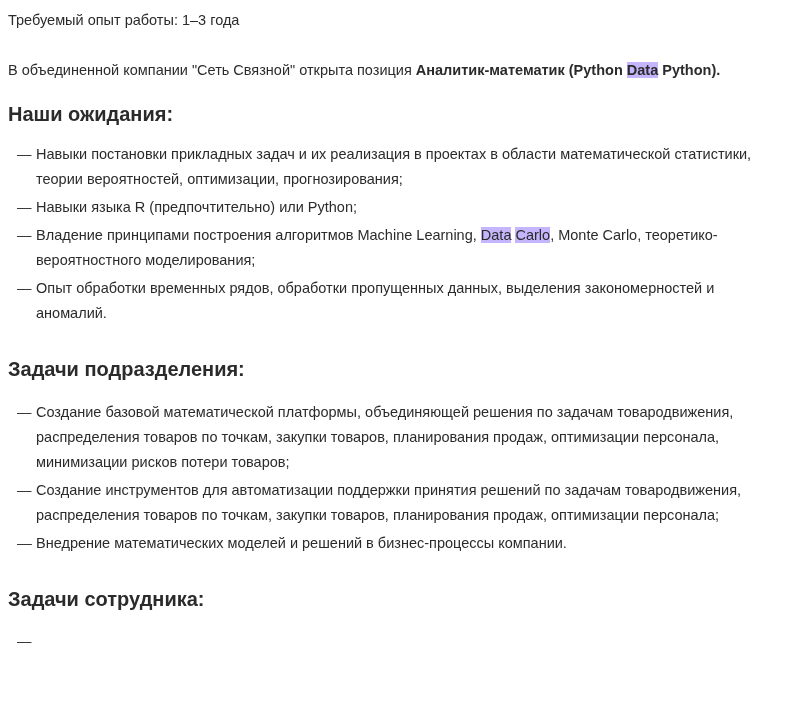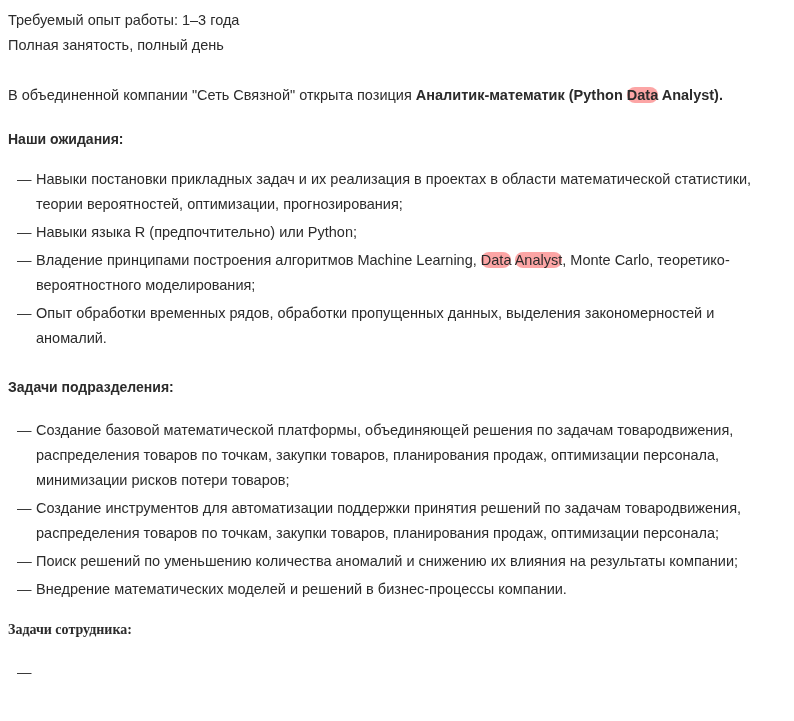--- a/index.html
+++ b/index.html
@@ -36,28 +36,28 @@
   .intro {
     font-size: 14.5px;
     line-height: 22px;
     color: #2b2b2b;
     margin-top: 26px;
   }
   .intro b { font-weight: bold; }
 
   
   .section-heading {
-    font-size: 14px;
+    font-size: 20px;
     line-height: 22px;
     font-weight: bold;
     color: #2b2b2b;
   }
   .heading-expectations { margin-top: 22px; }
-  .heading-division     { margin-top: 25px; }
-  .heading-employee     { margin-top: 17px; font-family: Liberation Serif, serif; }
+  .heading-division     { margin-top: 32px; }
+  .heading-employee     { margin-top: 32px; }
 
   
   .bullet-list {
     margin: 0;
     padding: 0;
     list-style: none;
   }
   .list-expectations { margin-top: 17px; }
   .list-division     { margin-top: 20px; }
   .list-employee     { margin-top: 19px; }
@@ -75,52 +75,51 @@
   .dash {
     position: absolute;
     left: 9px;
     top: 0;
     line-height: 25px;
     color: #3a3a3a;
   }
 
   
   mark.hl {
-    background: #fca5a5;
+    background: #c4b5fd;
     color: #2b2b2b;
     padding: 0;
-    border-radius: 8px;
+    border-radius: 0;
   }
 </style>
 </head>
 <body>
 
 <div class="page">
 
   <div class="meta-line">Требуемый опыт работы: 1–3 года</div>
-  <div class="meta-line">Полная занятость, полный день</div>
 
   <p class="intro">
-    <span>В объединенной компании "Сеть Связной" открыта позиция </span><b><span>Аналитик-математик (Python </span><mark class="hl">Data</mark><span> Analyst).</span></b>
+    <span>В объединенной компании "Сеть Связной" открыта позиция </span><b><span>Аналитик-математик (Python </span><mark class="hl">Data</mark><span> Python).</span></b>
   </p>
 
   <div class="section-heading heading-expectations">Наши ожидания:</div>
 
   <ul class="bullet-list list-expectations">
     <li class="bullet-item">
       <span class="dash">—</span>
       <span>Навыки постановки прикладных задач и их реализация в проектах в области математической статистики, теории вероятностей, оптимизации, прогнозирования;</span>
     </li>
     <li class="bullet-item">
       <span class="dash">—</span>
       <span>Навыки языка R (предпочтительно) или Python;</span>
     </li>
     <li class="bullet-item">
       <span class="dash">—</span>
-      <span>Владение принципами построения алгоритмов Machine Learning, </span><mark class="hl">Data</mark><span> </span><mark class="hl">Analyst</mark><span>, Monte Carlo, теоретико-вероятностного моделирования;</span>
+      <span>Владение принципами построения алгоритмов Machine Learning, </span><mark class="hl">Data</mark><span> </span><mark class="hl">Carlo</mark><span>, Monte Carlo, теоретико-вероятностного моделирования;</span>
     </li>
     <li class="bullet-item">
       <span class="dash">—</span>
       <span>Опыт обработки временных рядов, обработки пропущенных данных, выделения закономерностей и аномалий.</span>
     </li>
   </ul>
 
   <div class="section-heading heading-division">Задачи подразделения:</div>
 
   <ul class="bullet-list list-division">
@@ -130,21 +129,20 @@
     </li>
     <li class="bullet-item">
       <span class="dash">—</span>
       <span>Создание инструментов для автоматизации поддержки принятия решений по задачам товародвижения, распределения товаров по точкам, закупки товаров, планирования продаж, оптимизации персонала;</span>
     </li>
     <li class="bullet-item">
       <span class="dash">—</span>
     </li>
     <li class="bullet-item">
       <span class="dash">—</span>
-      <span>Поиск решений по уменьшению количества аномалий и снижению их влияния на результаты компании;</span>
     </li>
     <li class="bullet-item">
       <span class="dash">—</span>
       <span>Внедрение математических моделей и решений в бизнес-процессы компании.</span>
     </li>
   </ul>
 
   <div class="section-heading heading-employee">Задачи сотрудника:</div>
 
   <ul class="bullet-list list-employee">

